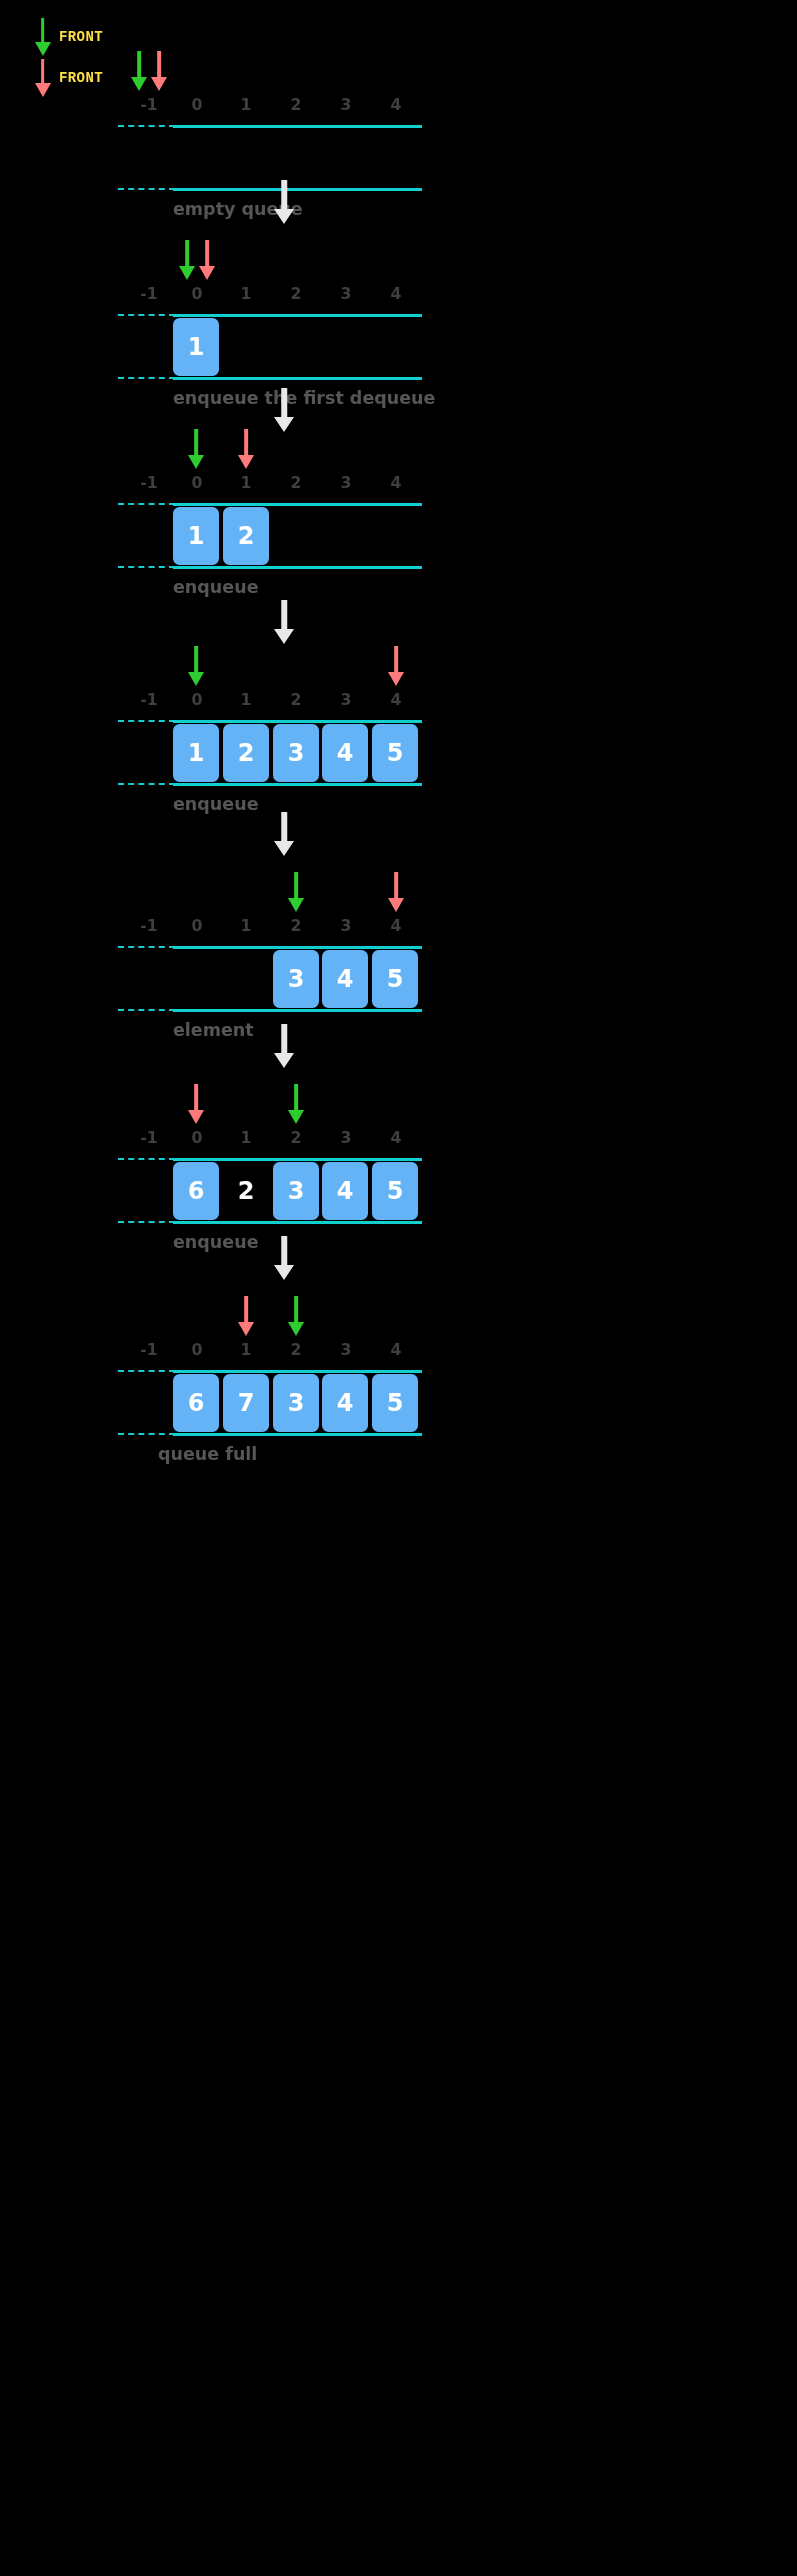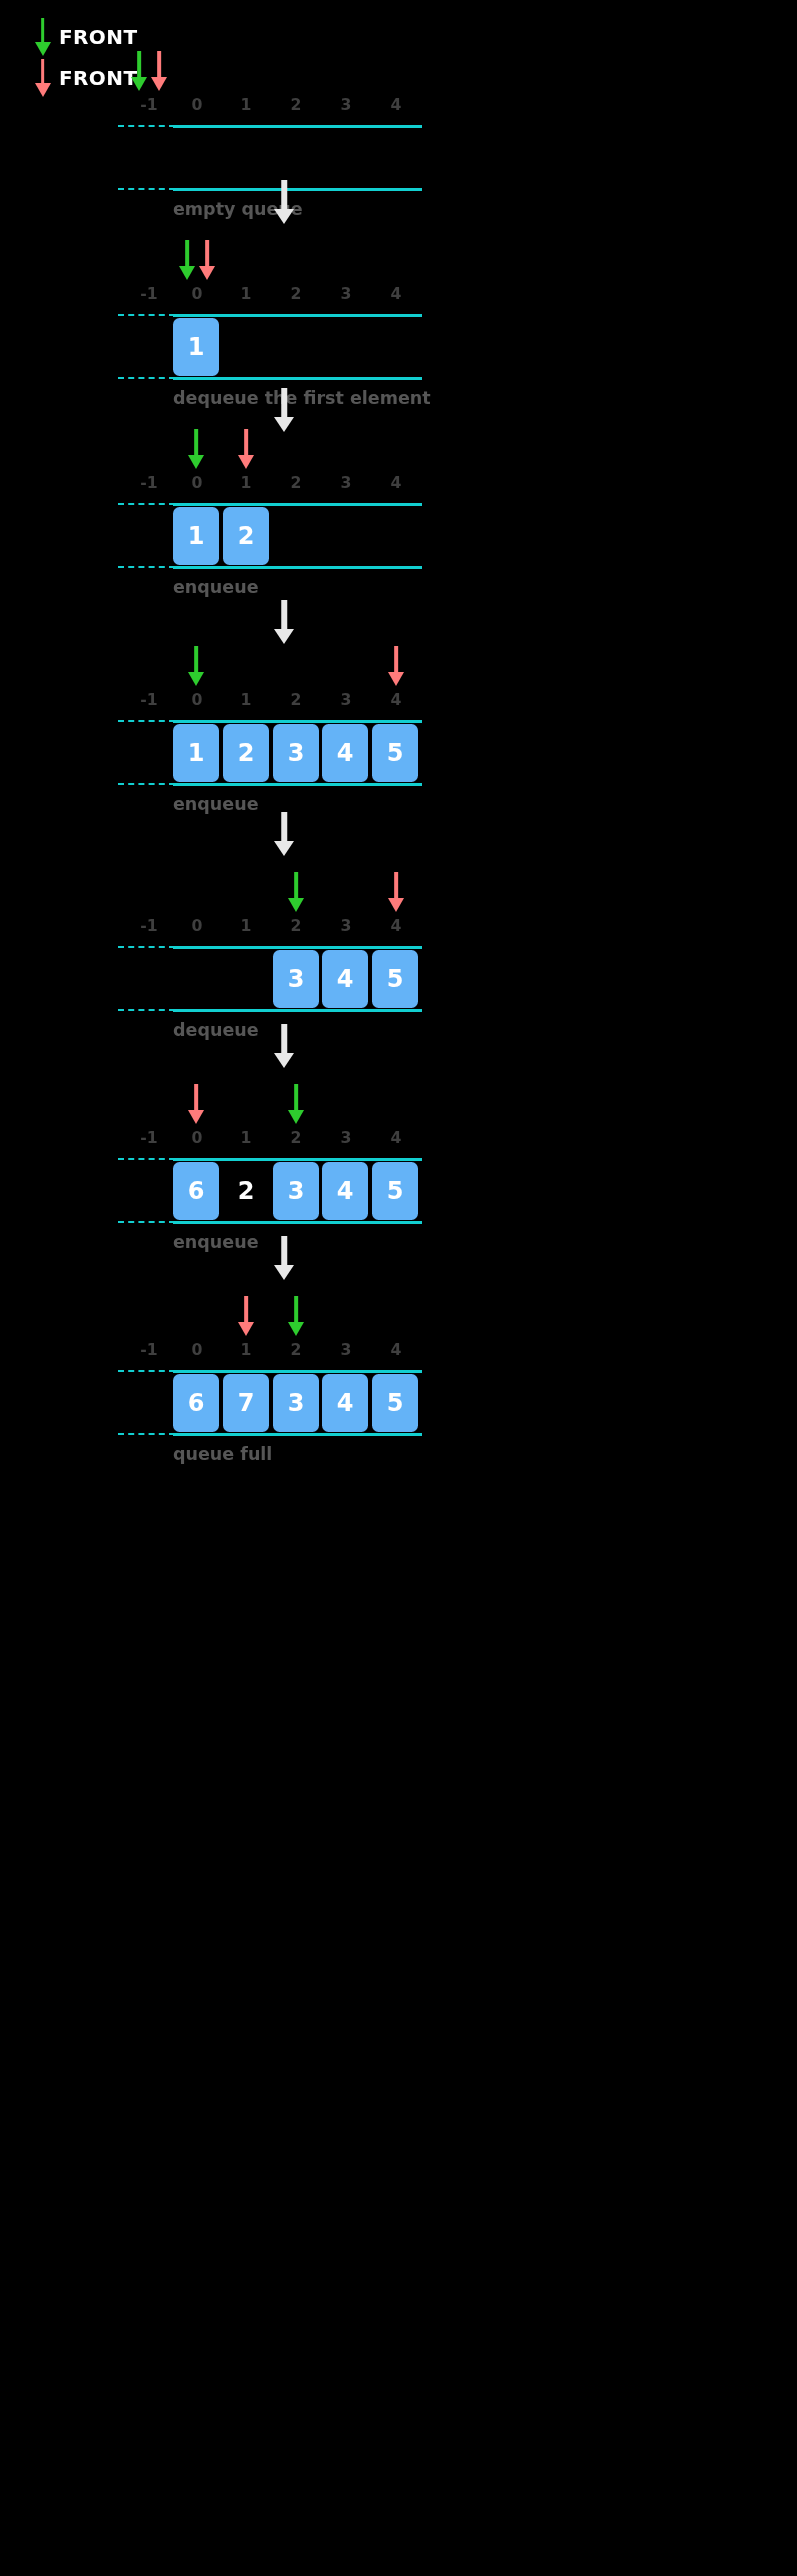--- a/index.html
+++ b/index.html
@@ -7,21 +7,21 @@
     width:797px;height:2576px;position:relative;overflow:hidden;
     font-family:"DejaVu Sans","Liberation Sans",sans-serif;
     background:#000;color:#4a4a4a;
   }
   #stage{position:relative;width:797px;height:2576px;}
 
   
   .legend{position:absolute;left:26px;top:16.6px;width:185px;}
   .legend-row{display:flex;align-items:center;height:41px;}
   .legend-arrow{width:33px;height:39px;position:relative;flex:0 0 33px;}
-  .legend-label{font-size:20px;font-weight:bold;color:#ffffff;letter-spacing:0.4px;}
+  .legend-label{font-size:14px;font-weight:bold;color:#fde047;letter-spacing:0.4px;font-family:Liberation Mono, monospace;}
 
   
   .arrow{position:absolute;}
   .arrow .shaft{position:absolute;left:50%;transform:translateX(-50%);width:3.7px;}
   .arrow .head{position:absolute;left:50%;transform:translateX(-50%);
                width:0;height:0;border-left:8.3px solid transparent;border-right:8.3px solid transparent;}
   .arrow.green .shaft{background:#2ecc2e;}
   .arrow.green .head{border-top:14px solid #2ecc2e;}
   .arrow.red .shaft{background:#ff7b7b;}
   .arrow.red .head{border-top:14px solid #ff7b7b;}
@@ -118,21 +118,21 @@
           <div class="idx" style="left: 321px;">3</div>
           <div class="idx" style="left: 371px;">4</div>
         </div>
         <div class="rail solid" style="top: 74px;"></div>
         <div class="rail dash" style="top: 74px;"></div>
         <div class="rail solid" style="top: 137px;"></div>
         <div class="rail dash" style="top: 137px;"></div>
         <div class="cells" style="top: 78px;">
           <div class="cell filled" style="left: 0px;">1</div>
         </div>
-        <div class="caption" style="left: 173px; top: 148px;">dequeue the first element</div>
+        <div class="caption" style="left: 173px; top: 148px;">enqueue the first dequeue</div>
       </div>
       <div class="panel" style="top: 429px;">
         <div class="arrow green" style="left: 187px; top: 0px; width: 18.5px; height: 41px;">
           <div class="shaft" style="top:0;height:28px;"></div>
           <div class="head" style="top:26px;"></div>
         </div>
         <div class="arrow red" style="left: 237px; top: 0px; width: 18.5px; height: 41px;">
           <div class="shaft" style="top:0;height:28px;"></div>
           <div class="head" style="top:26px;"></div>
         </div>
@@ -203,21 +203,21 @@
         </div>
         <div class="rail solid" style="top: 74px;"></div>
         <div class="rail dash" style="top: 74px;"></div>
         <div class="rail solid" style="top: 137px;"></div>
         <div class="rail dash" style="top: 137px;"></div>
         <div class="cells" style="top: 78px;">
           <div class="cell filled" style="left: 100px;">3</div>
           <div class="cell filled" style="left: 149px;">4</div>
           <div class="cell filled" style="left: 199px;">5</div>
         </div>
-        <div class="caption" style="left: 173px; top: 148px;">dequeue</div>
+        <div class="caption" style="left: 173px; top: 148px;">element</div>
       </div>
       <div class="panel" style="top: 1084px;">
         <div class="arrow green" style="left: 287px; top: 0px; width: 18.5px; height: 41px;">
           <div class="shaft" style="top:0;height:28px;"></div>
           <div class="head" style="top:26px;"></div>
         </div>
         <div class="arrow red" style="left: 187px; top: 0px; width: 18.5px; height: 41px;">
           <div class="shaft" style="top:0;height:28px;"></div>
           <div class="head" style="top:26px;"></div>
         </div>
@@ -263,21 +263,21 @@
         <div class="rail dash" style="top: 74px;"></div>
         <div class="rail solid" style="top: 137px;"></div>
         <div class="rail dash" style="top: 137px;"></div>
         <div class="cells" style="top: 78px;">
           <div class="cell filled" style="left: 0px;">6</div>
           <div class="cell filled" style="left: 50px;">7</div>
           <div class="cell filled" style="left: 100px;">3</div>
           <div class="cell filled" style="left: 149px;">4</div>
           <div class="cell filled" style="left: 199px;">5</div>
         </div>
-        <div class="caption" style="left: 173px; top: 148px;">queue full</div>
+        <div class="caption" style="left: 158px; top: 148px;">queue full</div>
       </div>
     </div>
 
 <div class="step-arrow" style="top: 180px;">
       <div class="s"></div>
       <div class="h"></div>
     </div>
     <div class="step-arrow" style="top: 388px;">
       <div class="s"></div>
       <div class="h"></div>

